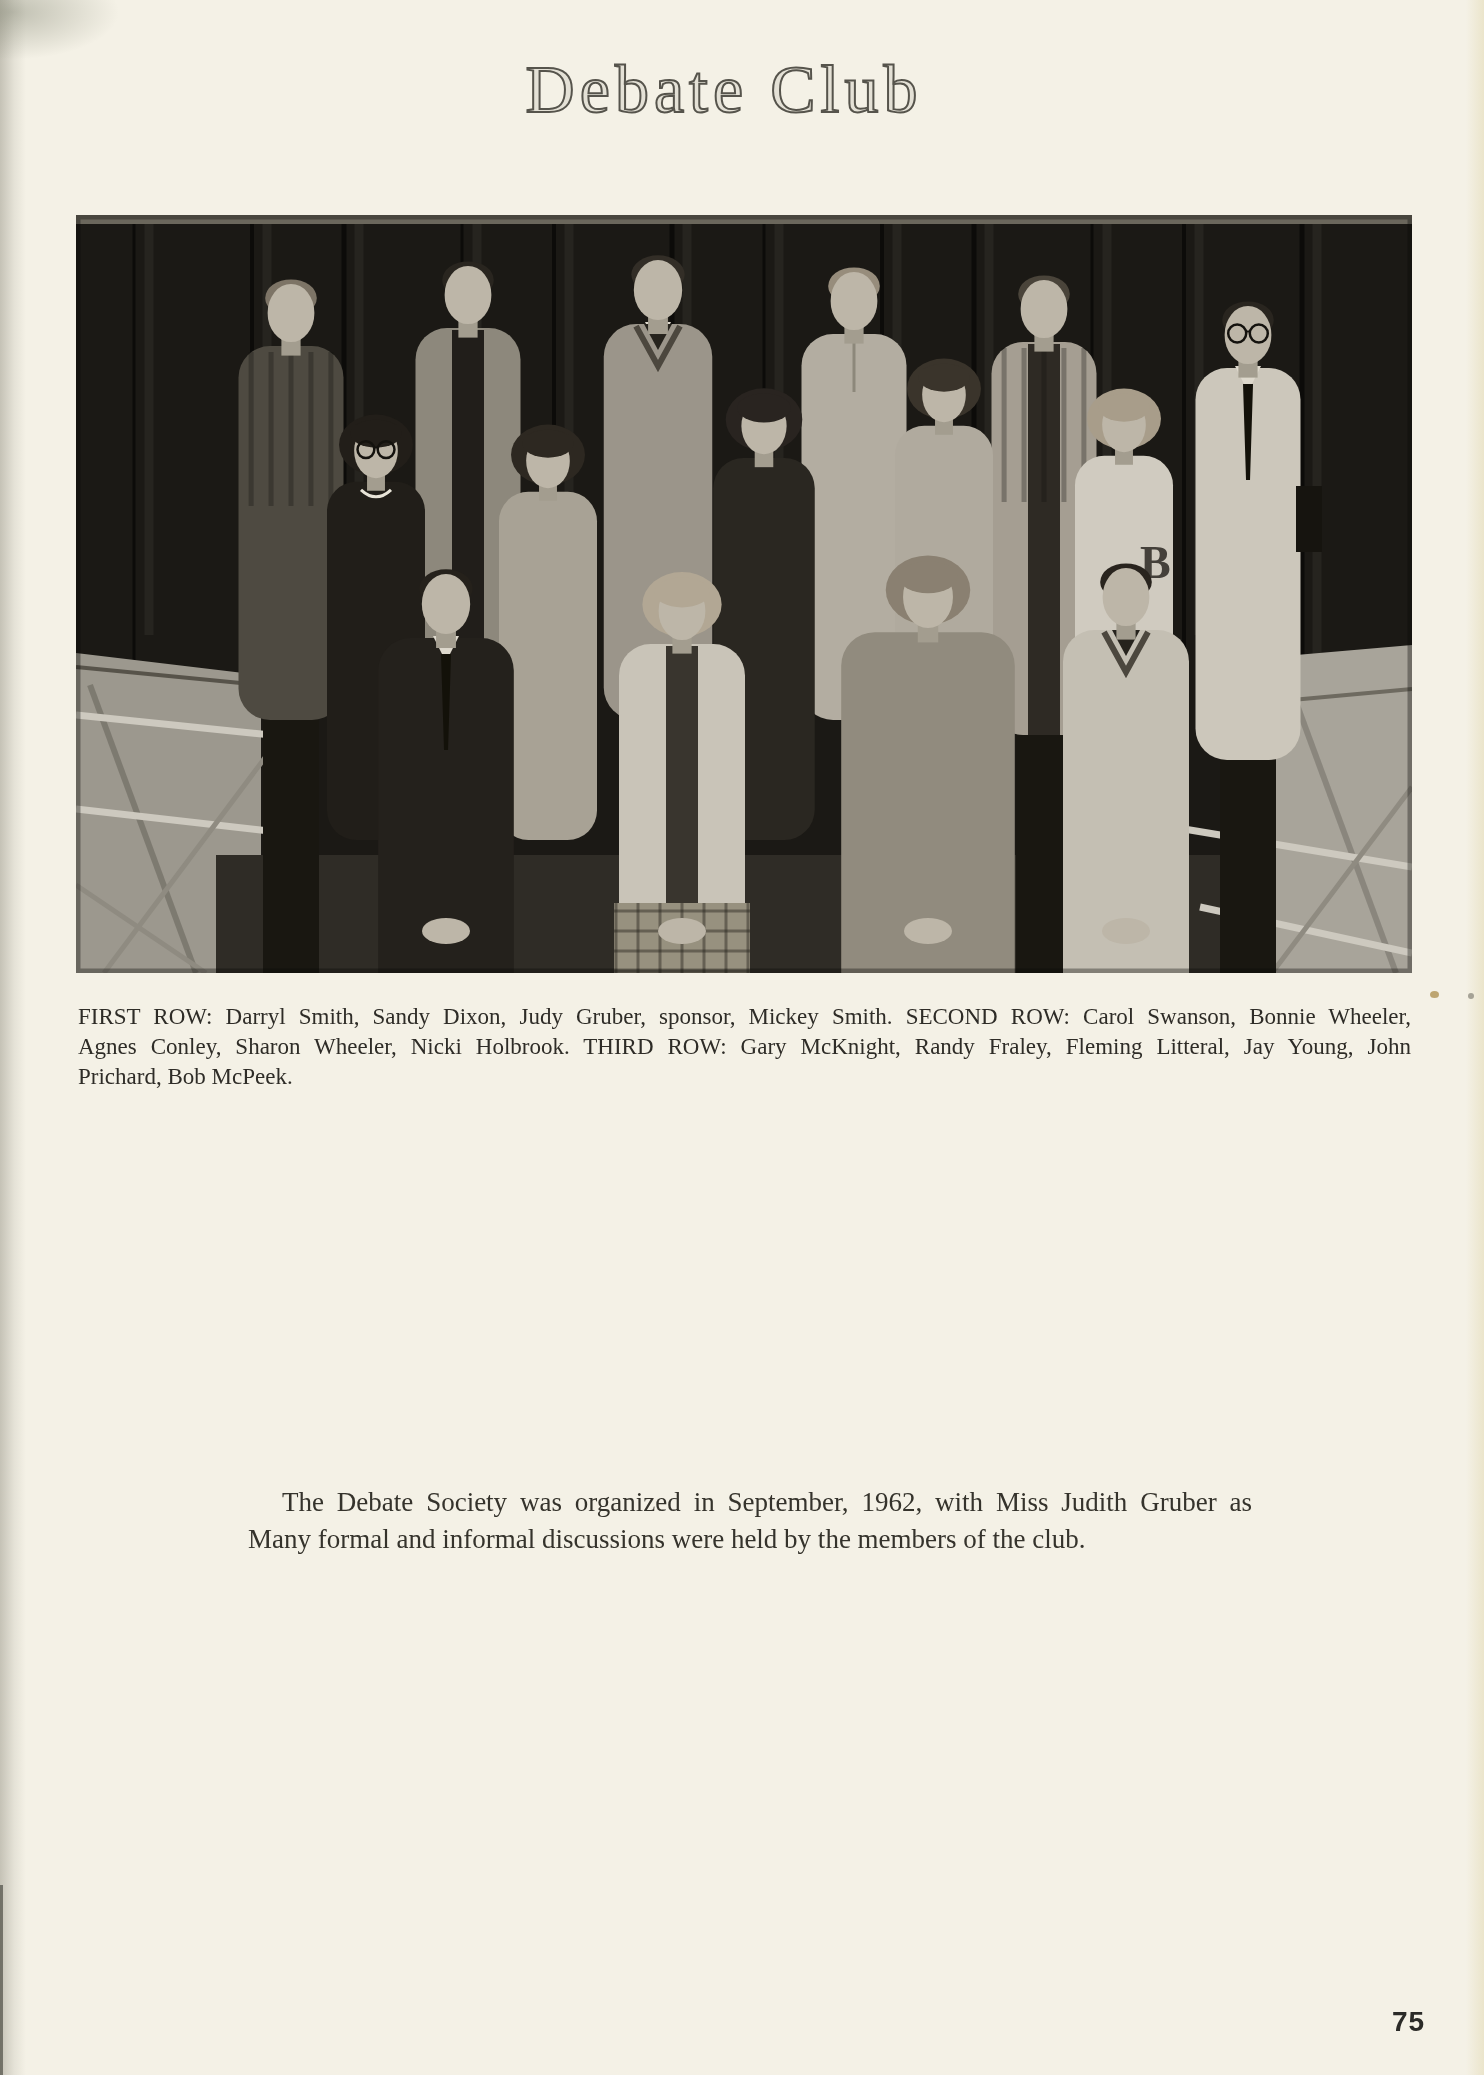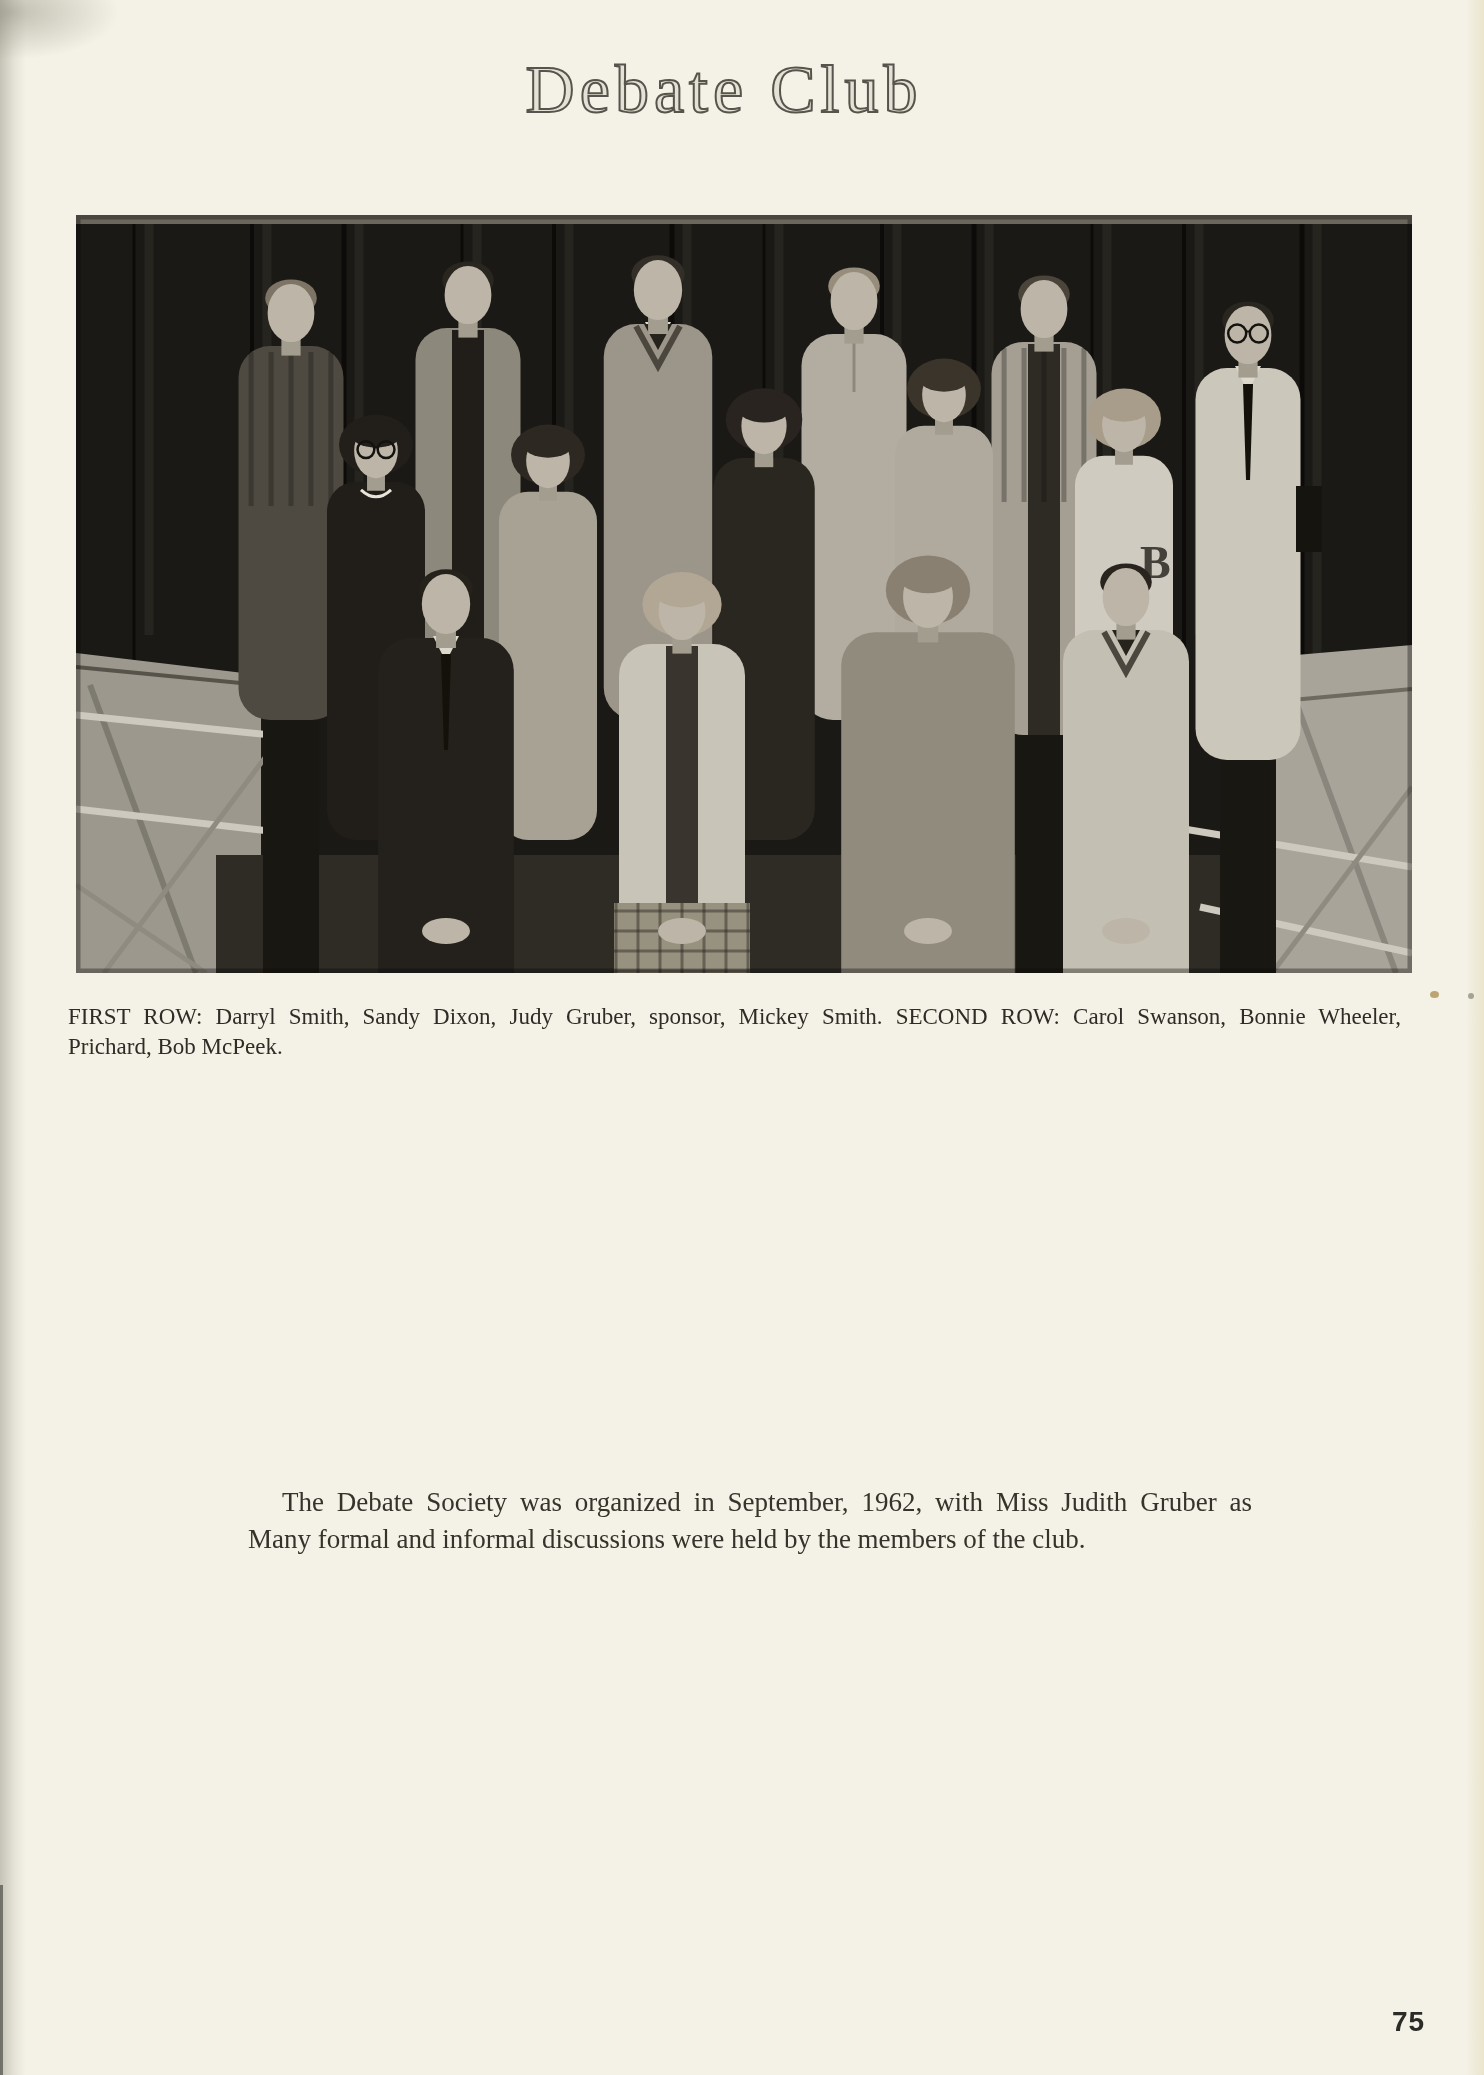--- a/index.html
+++ b/index.html
@@ -30,21 +30,21 @@
     font-size:68px;letter-spacing:5px;font-weight:400;
     color:rgba(88,86,78,0.10);
     -webkit-text-stroke:2px #56544c;
   }
   .photo-frame{
     position:absolute;left:76px;top:215px;width:1336px;height:758px;
     background:#1b1915;
   }
   .photo-frame svg{display:block;width:1336px;height:758px;}
   .caption{
-    position:absolute;left:68px;top:1002px;width:1333px;
+    position:absolute;left:78px;top:1002px;width:1333px;
     font-size:23px;line-height:30px;color:#2e2c27;
   }
   .caption .just{text-align:justify;text-align-last:justify;}
   .body-text{
     position:absolute;left:248px;top:1464px;width:1004px;
     font-size:27px;line-height:37px;color:#35332c;margin-top:20px;
   }
   .body-text .l1{text-align:justify;text-align-last:justify;text-indent:34px;}
   .body-text .l2{text-align:justify;text-align-last:justify;}
   .body-text .l3{}
@@ -236,20 +236,21 @@
         <ellipse cx="1050" cy="367" rx="25.8" ry="18.6" fill="#29241e"></ellipse>
         <rect x="1040.4" y="403" width="19.2" height="21.599999999999998" fill="#a39d8f"></rect>
         <ellipse cx="1050" cy="382" rx="23.400000000000002" ry="29.099999999999998" fill="#bdb6a8"></ellipse>
         <ellipse cx="1050" cy="716" rx="24" ry="13" fill="#bdb6a8"></ellipse>
         <rect x="2" y="2" width="1332" height="754" fill="none" stroke="rgba(10,9,7,0.35)" stroke-width="5"></rect>
       </svg>
   </div>
 
   <div class="caption">
     <div class="just">FIRST ROW: Darryl Smith, Sandy Dixon, Judy Gruber, sponsor, Mickey Smith. SECOND ROW: Carol Swanson, Bonnie Wheeler,</div>
+    <div class="just">Agnes Conley, Sharon Wheeler, Nicki Holbrook. THIRD ROW: Gary McKnight, Randy Fraley, Fleming Litteral, Jay Young, John</div>
     <div>Prichard, Bob McPeek.</div>
   </div>
 
   <div class="body-text">
     <div class="l1">The Debate Society was organized in September, 1962, with Miss Judith Gruber as</div>
     <div class="l3">Many formal and informal discussions were held by the members of the club.</div>
   </div>
 
   <div class="page-number">75</div>
 

